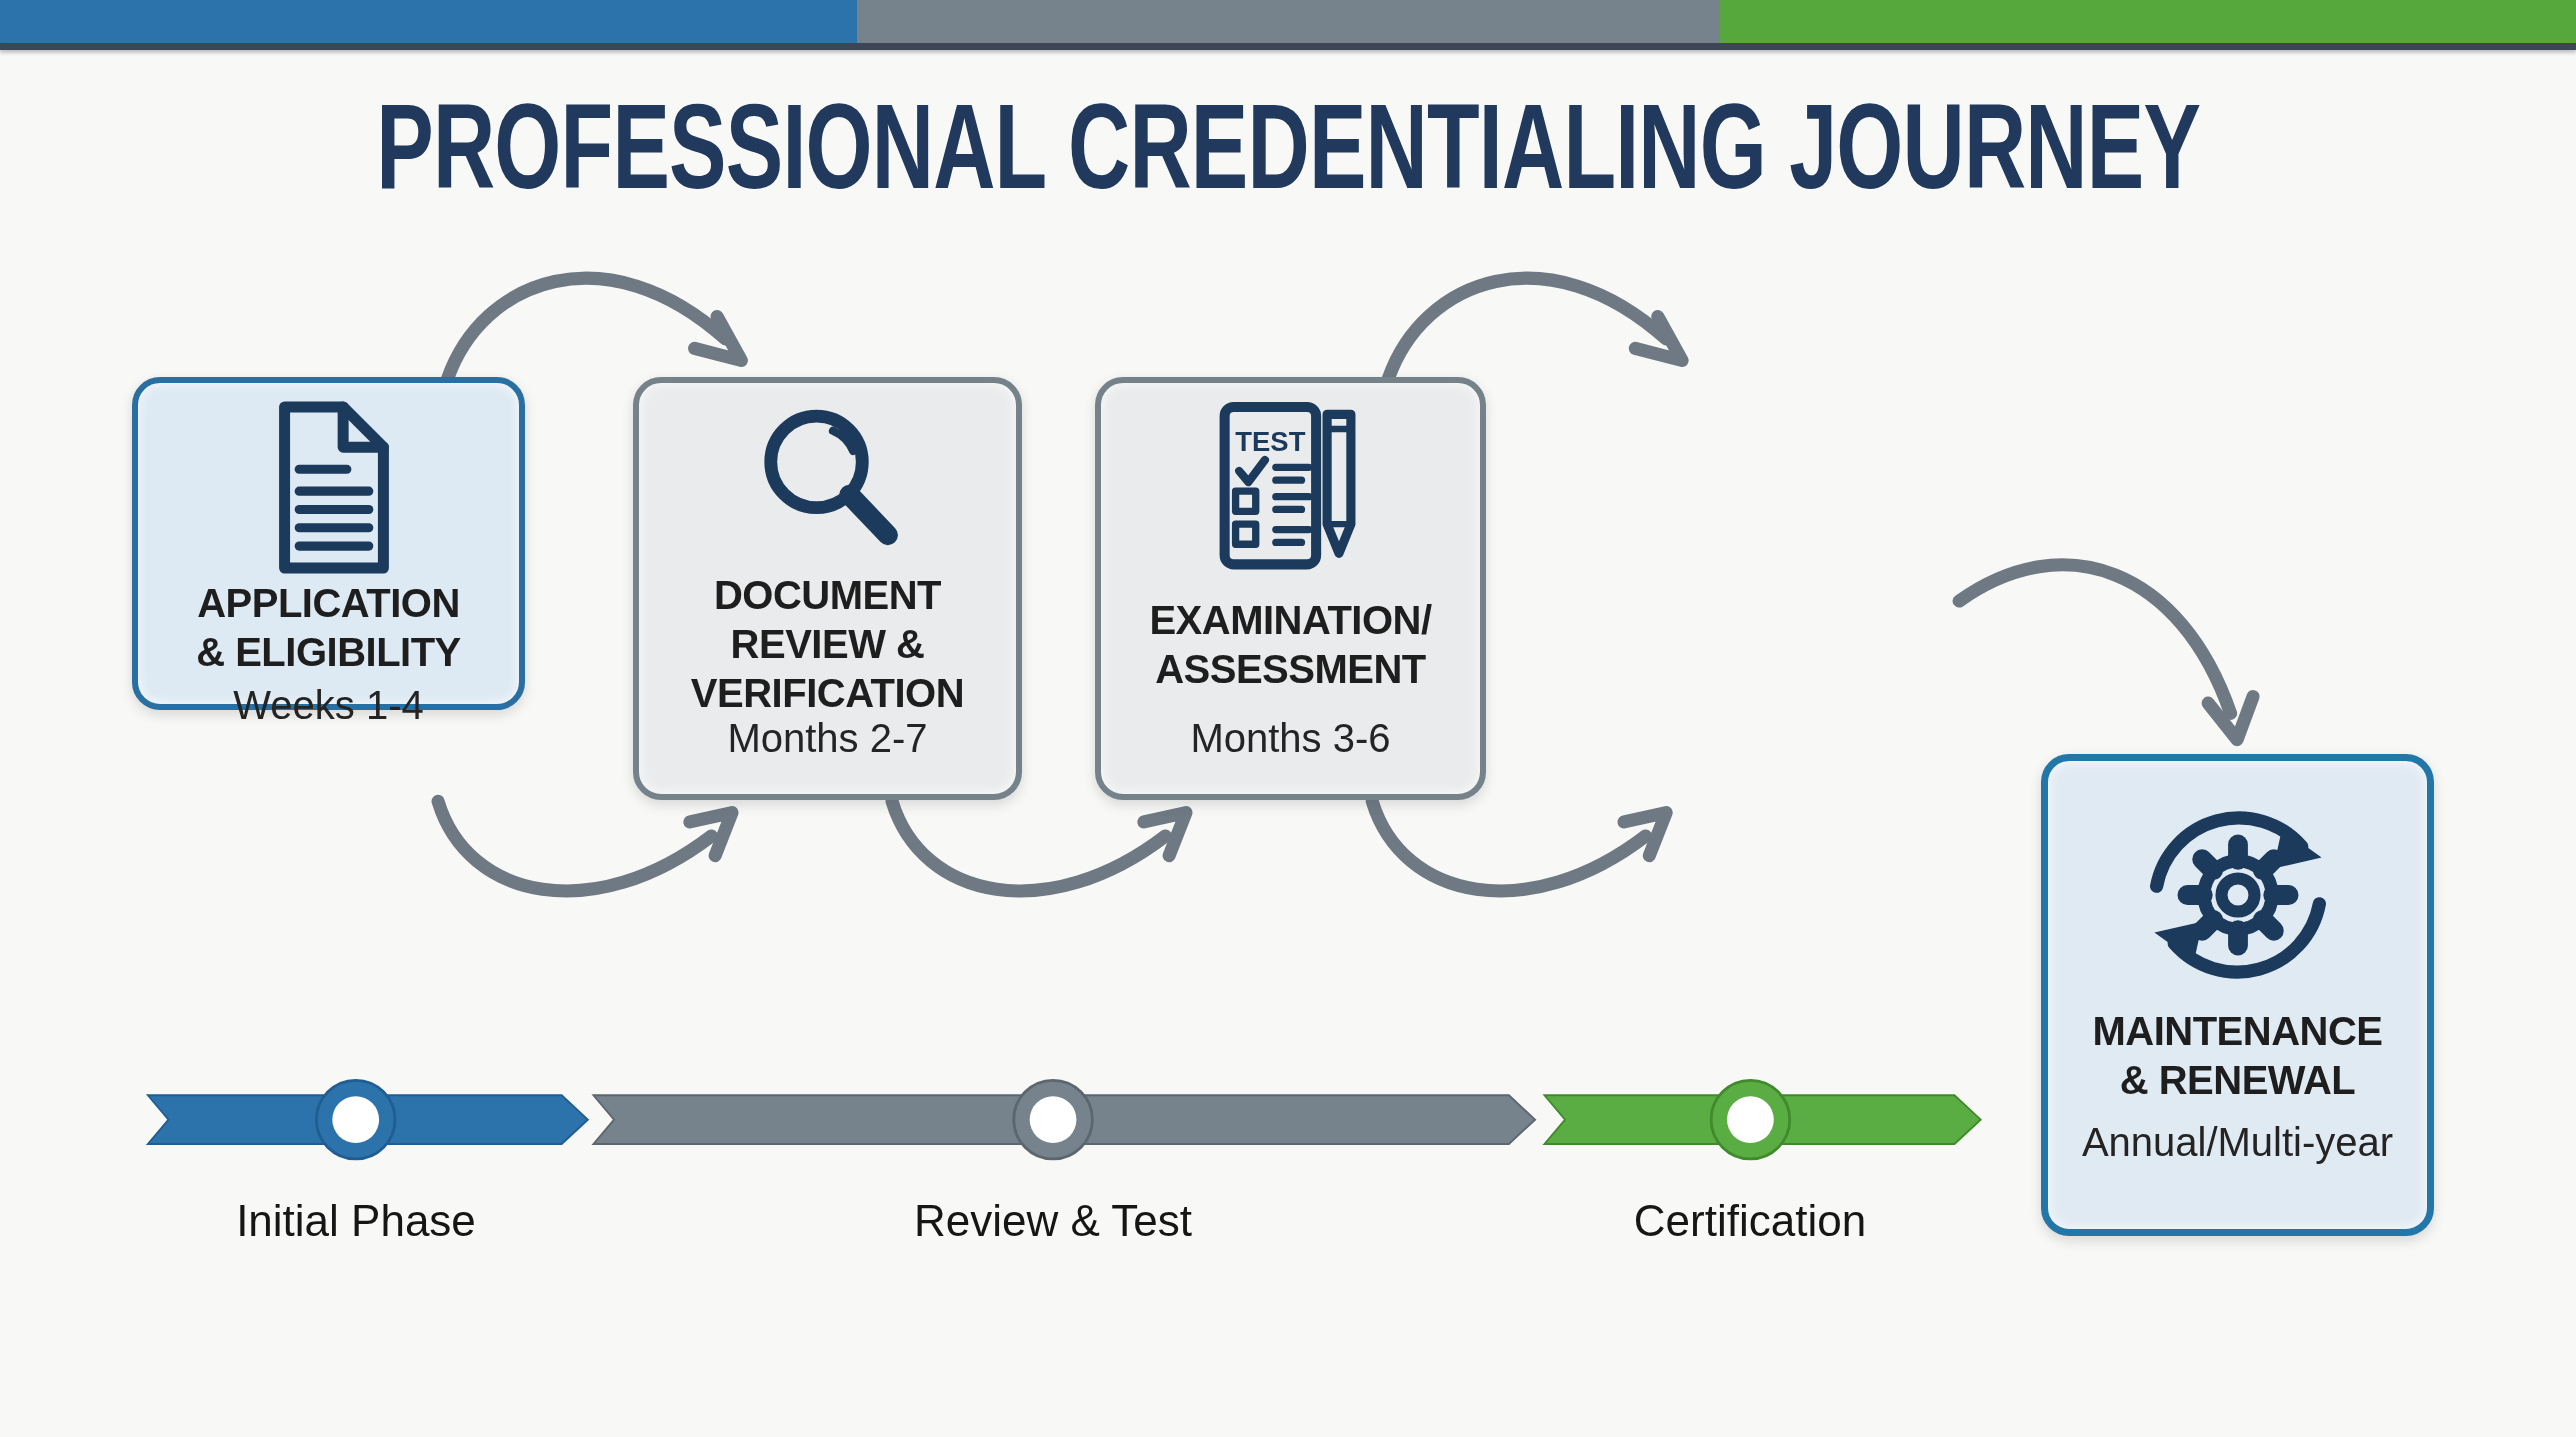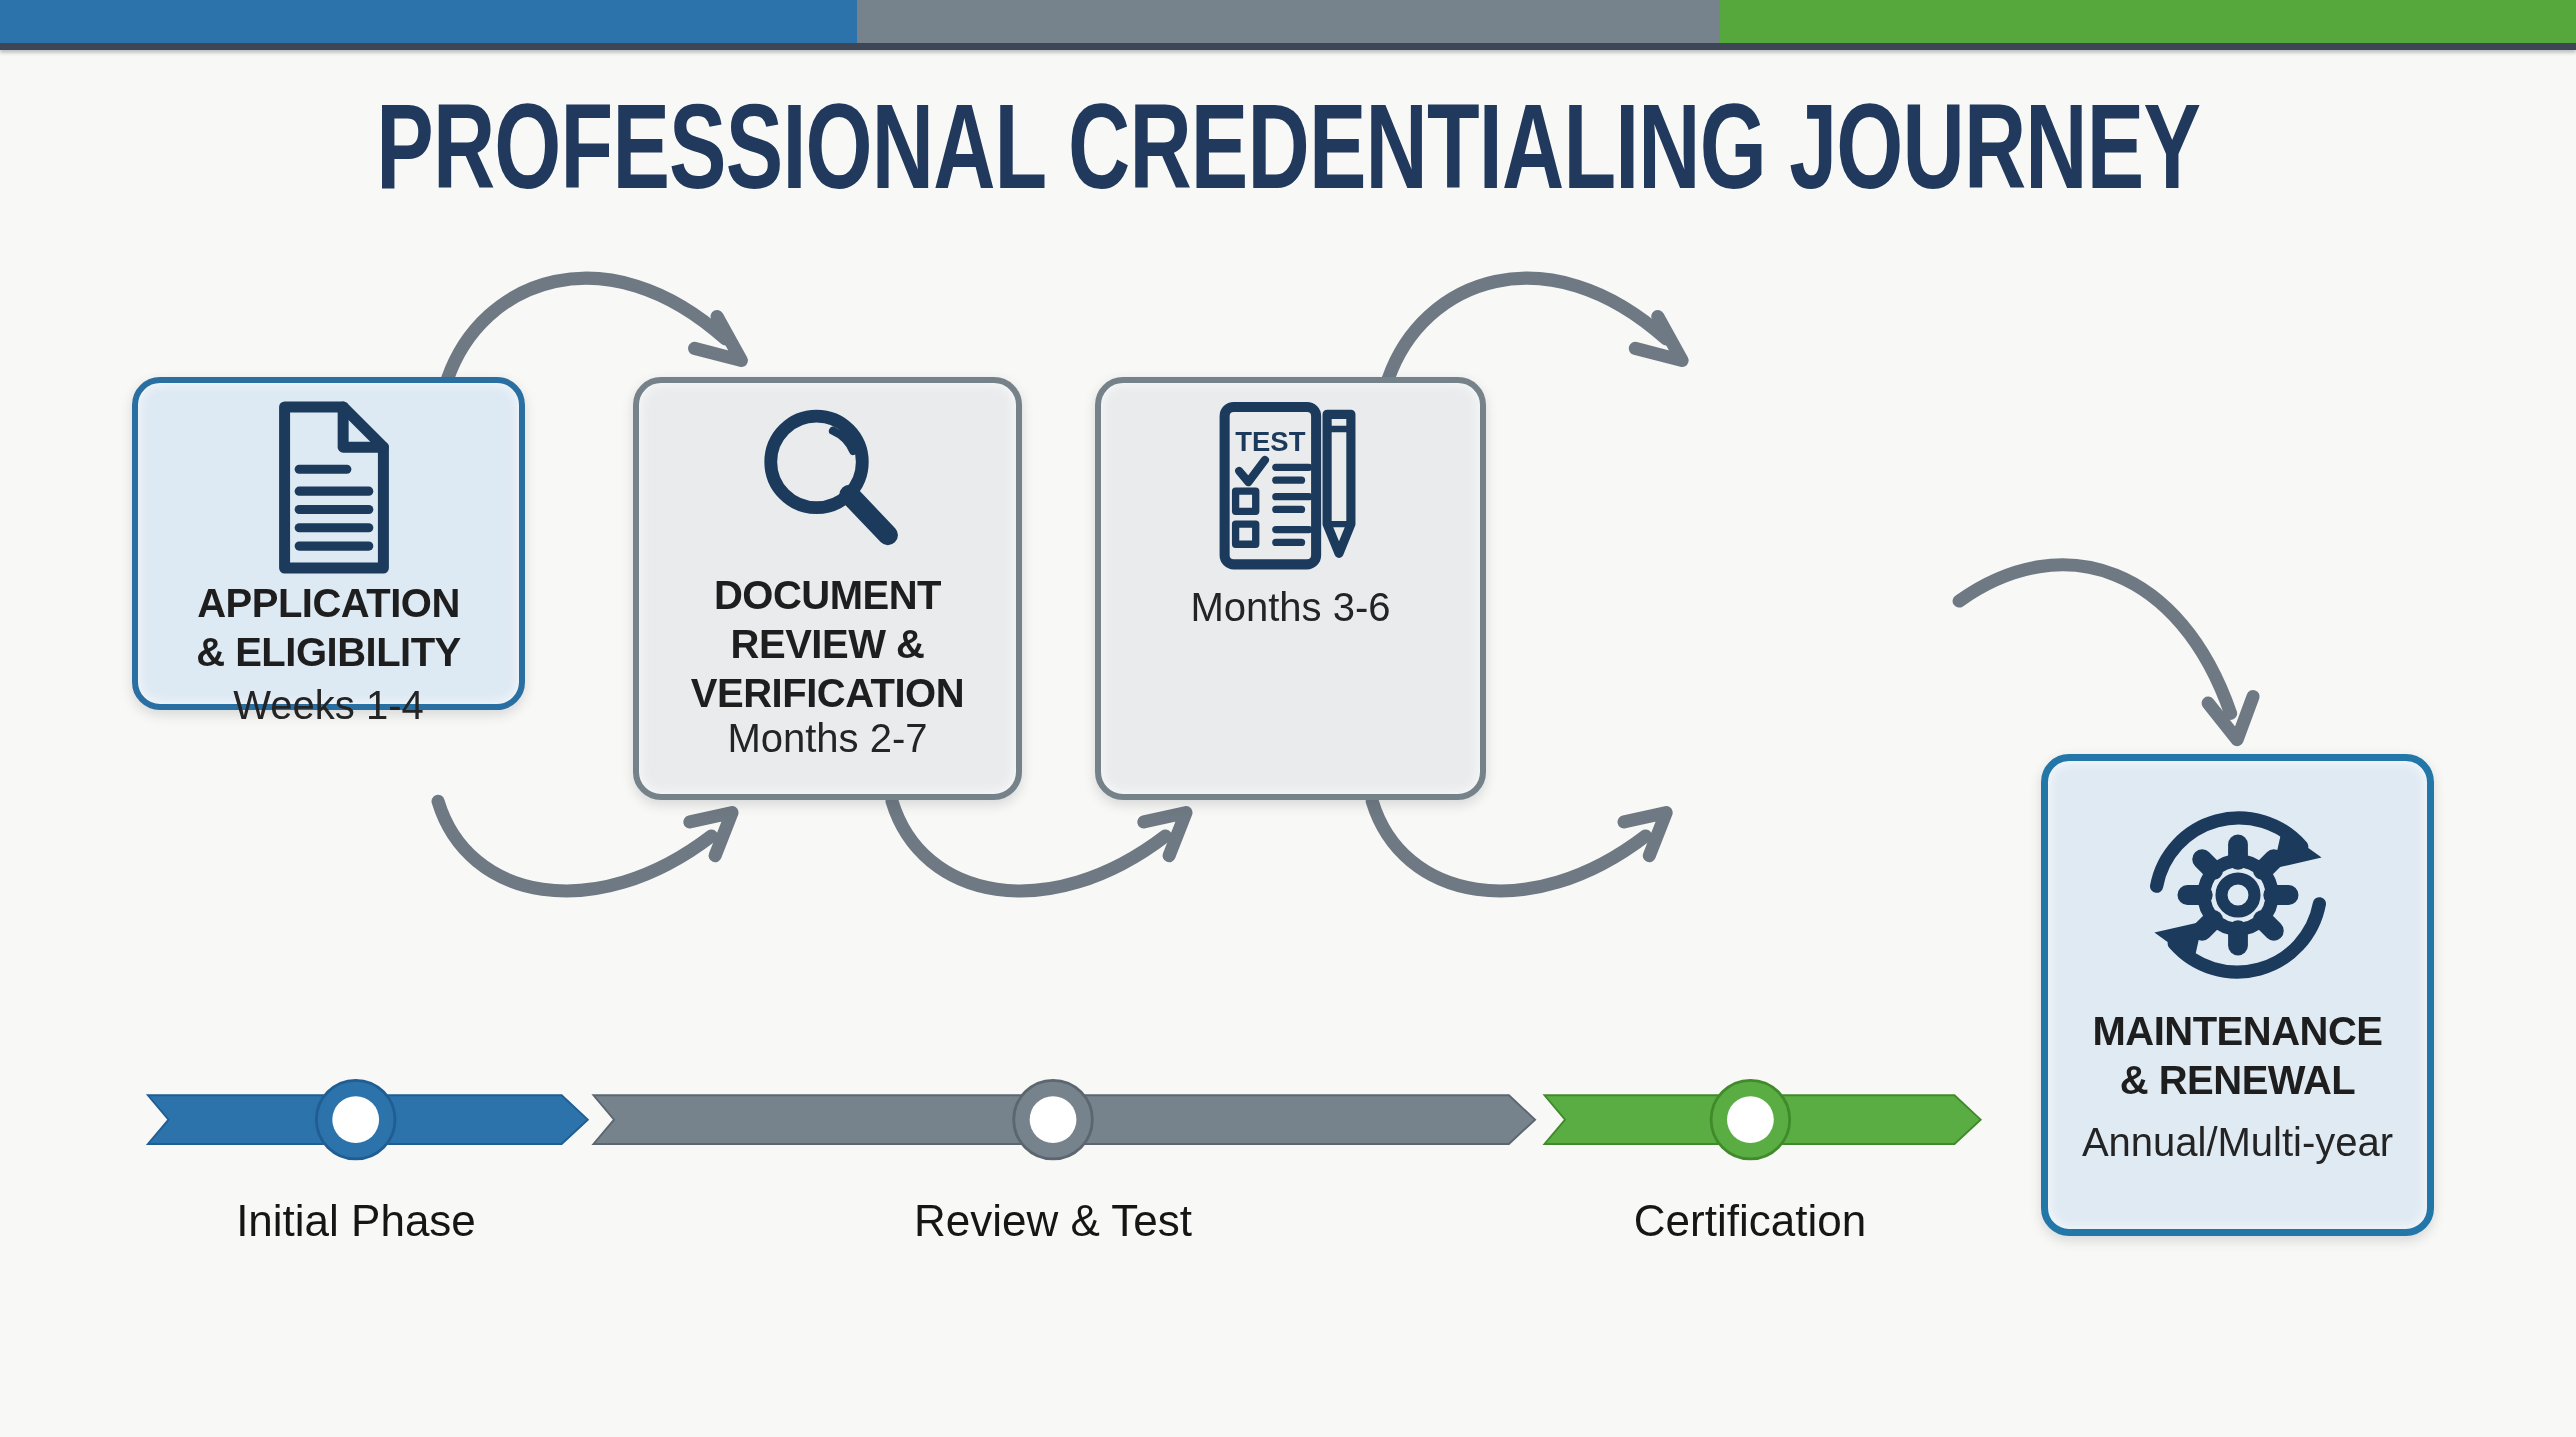--- a/index.html
+++ b/index.html
@@ -152,20 +152,25 @@
         <rect class="icon-stroke" x="20" y="52" width="11" height="11" stroke-width="4"></rect>
         <path class="icon-stroke" d="M42,55 H60" stroke-width="4"></path>
         <path class="icon-stroke" d="M42,62 H56" stroke-width="4"></path>
         <rect class="icon-stroke" x="20" y="70" width="11" height="11" stroke-width="4"></rect>
         <path class="icon-stroke" d="M42,73 H60" stroke-width="4"></path>
         <path class="icon-stroke" d="M42,80 H56" stroke-width="4"></path>
         <path class="icon-stroke" d="M70,10 h13 v60 l-6.5,16 l-6.5,-16 z" stroke-width="5"></path>
         <path class="icon-stroke" d="M70,18 h13" stroke-width="3.5"></path>
         <path class="icon-stroke" d="M70,70 h13" stroke-width="3.5"></path>
       </svg>
+    </div>
+    <div class="stage-heading">
+      <span>EXAMINATION/</span>
+      <span>ASSESSMENT</span>
+      <span></span>
     </div>
     <div class="stage-duration">Months 3-6</div>
   </div>
 
 
   <div class="stage-card card-blue2 card5" style="left:2041px;top:754px;width:393px;height:482px;">
     <div class="stage-icon" style="margin-top:24px;">
       <svg width="220" height="220" viewBox="0 0 100 100">
         <circle class="icon-stroke" cx="50" cy="50" r="15.5" stroke-width="6"></circle>
         <circle class="icon-stroke" cx="50" cy="50" r="7.5" stroke-width="5.5"></circle>

